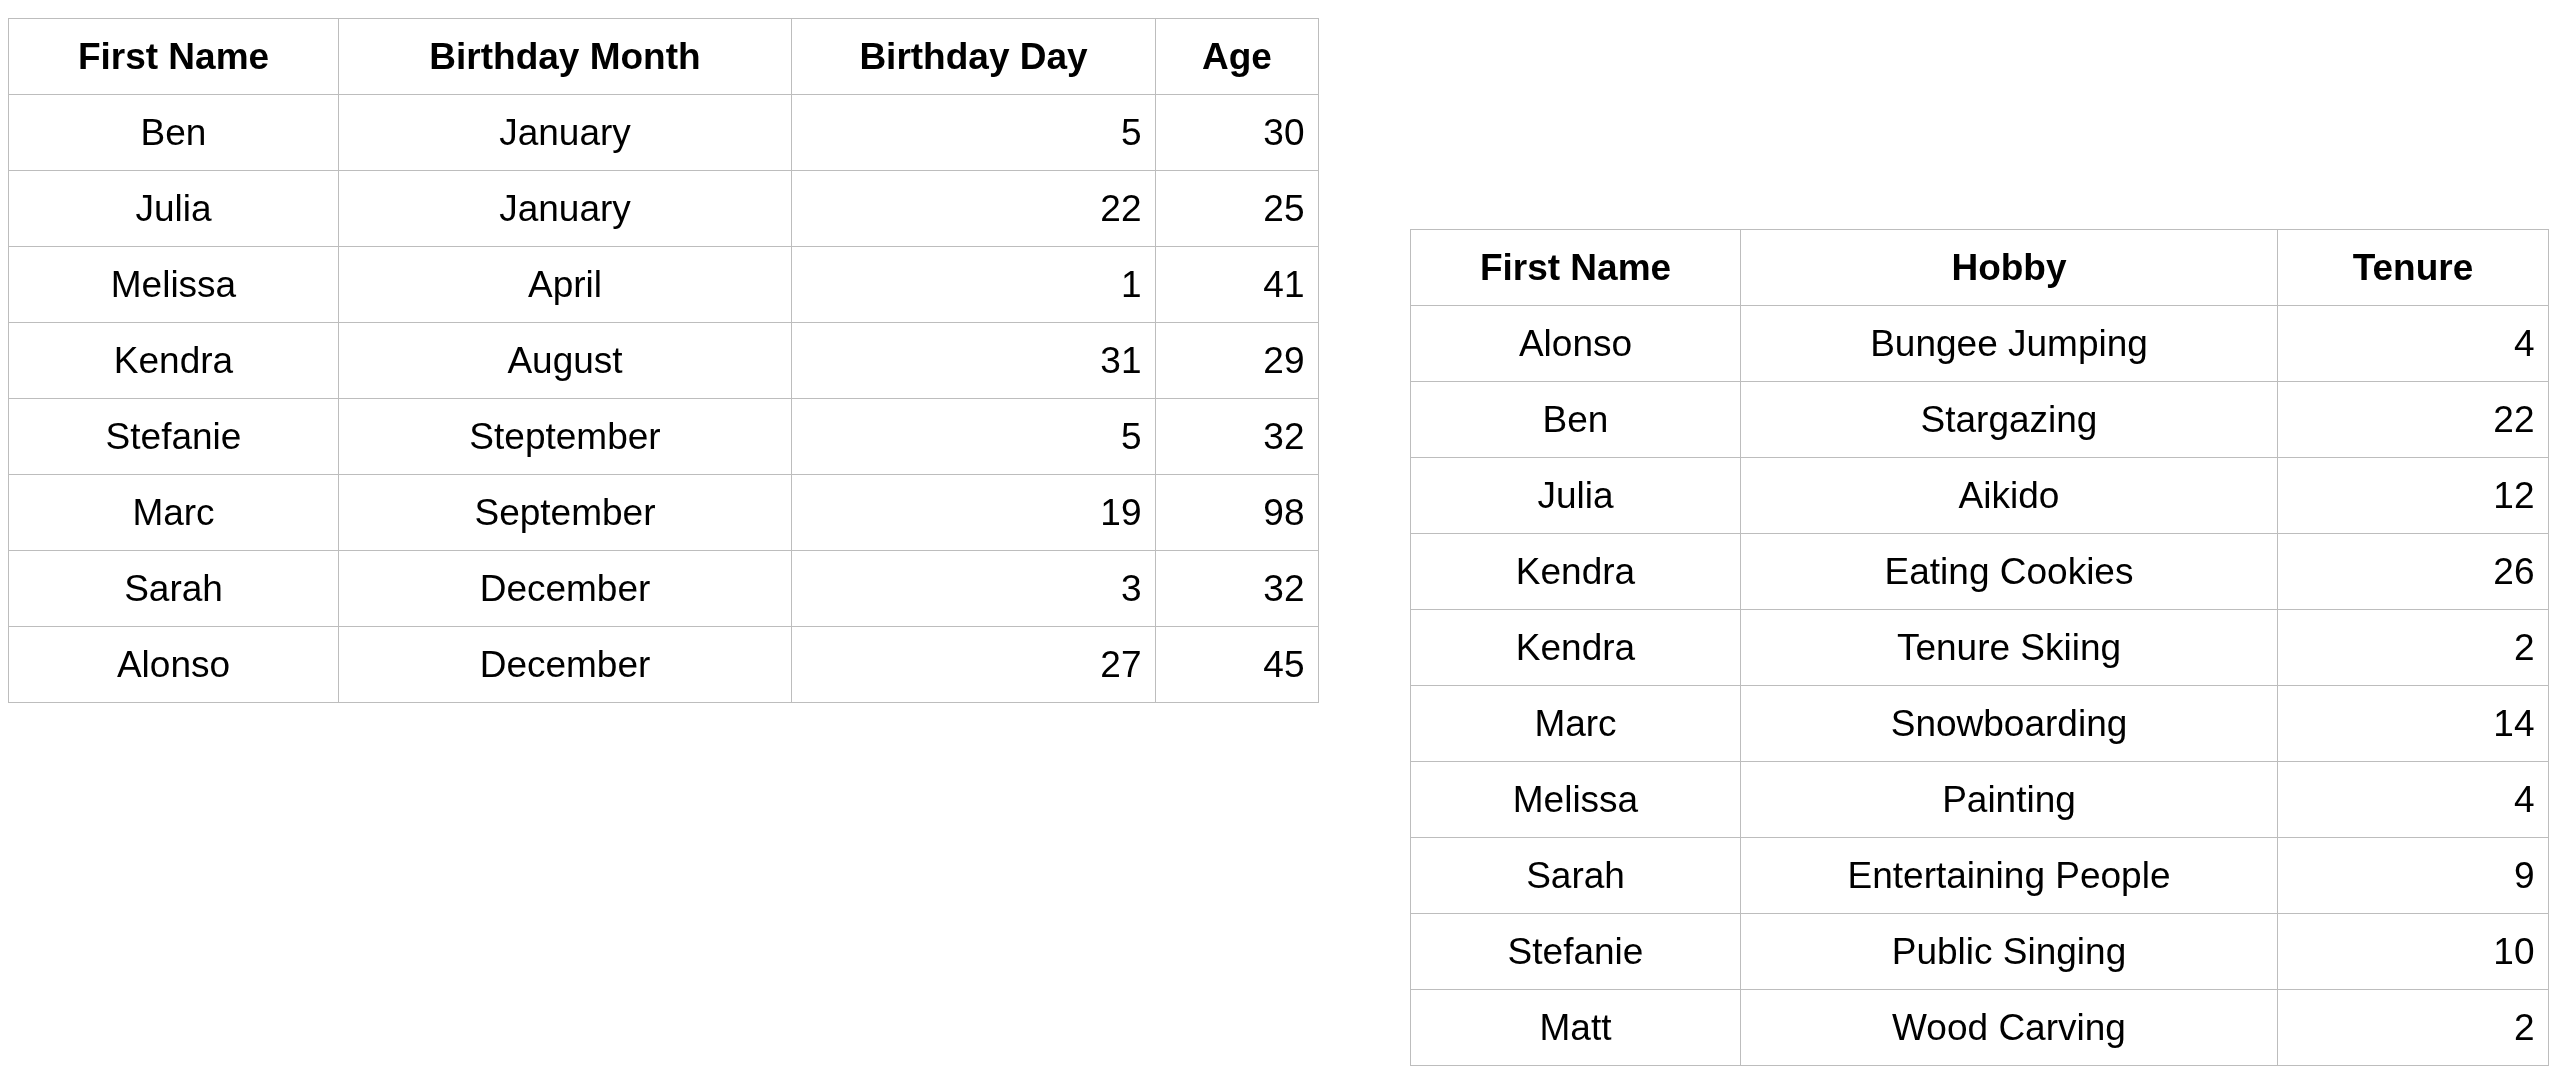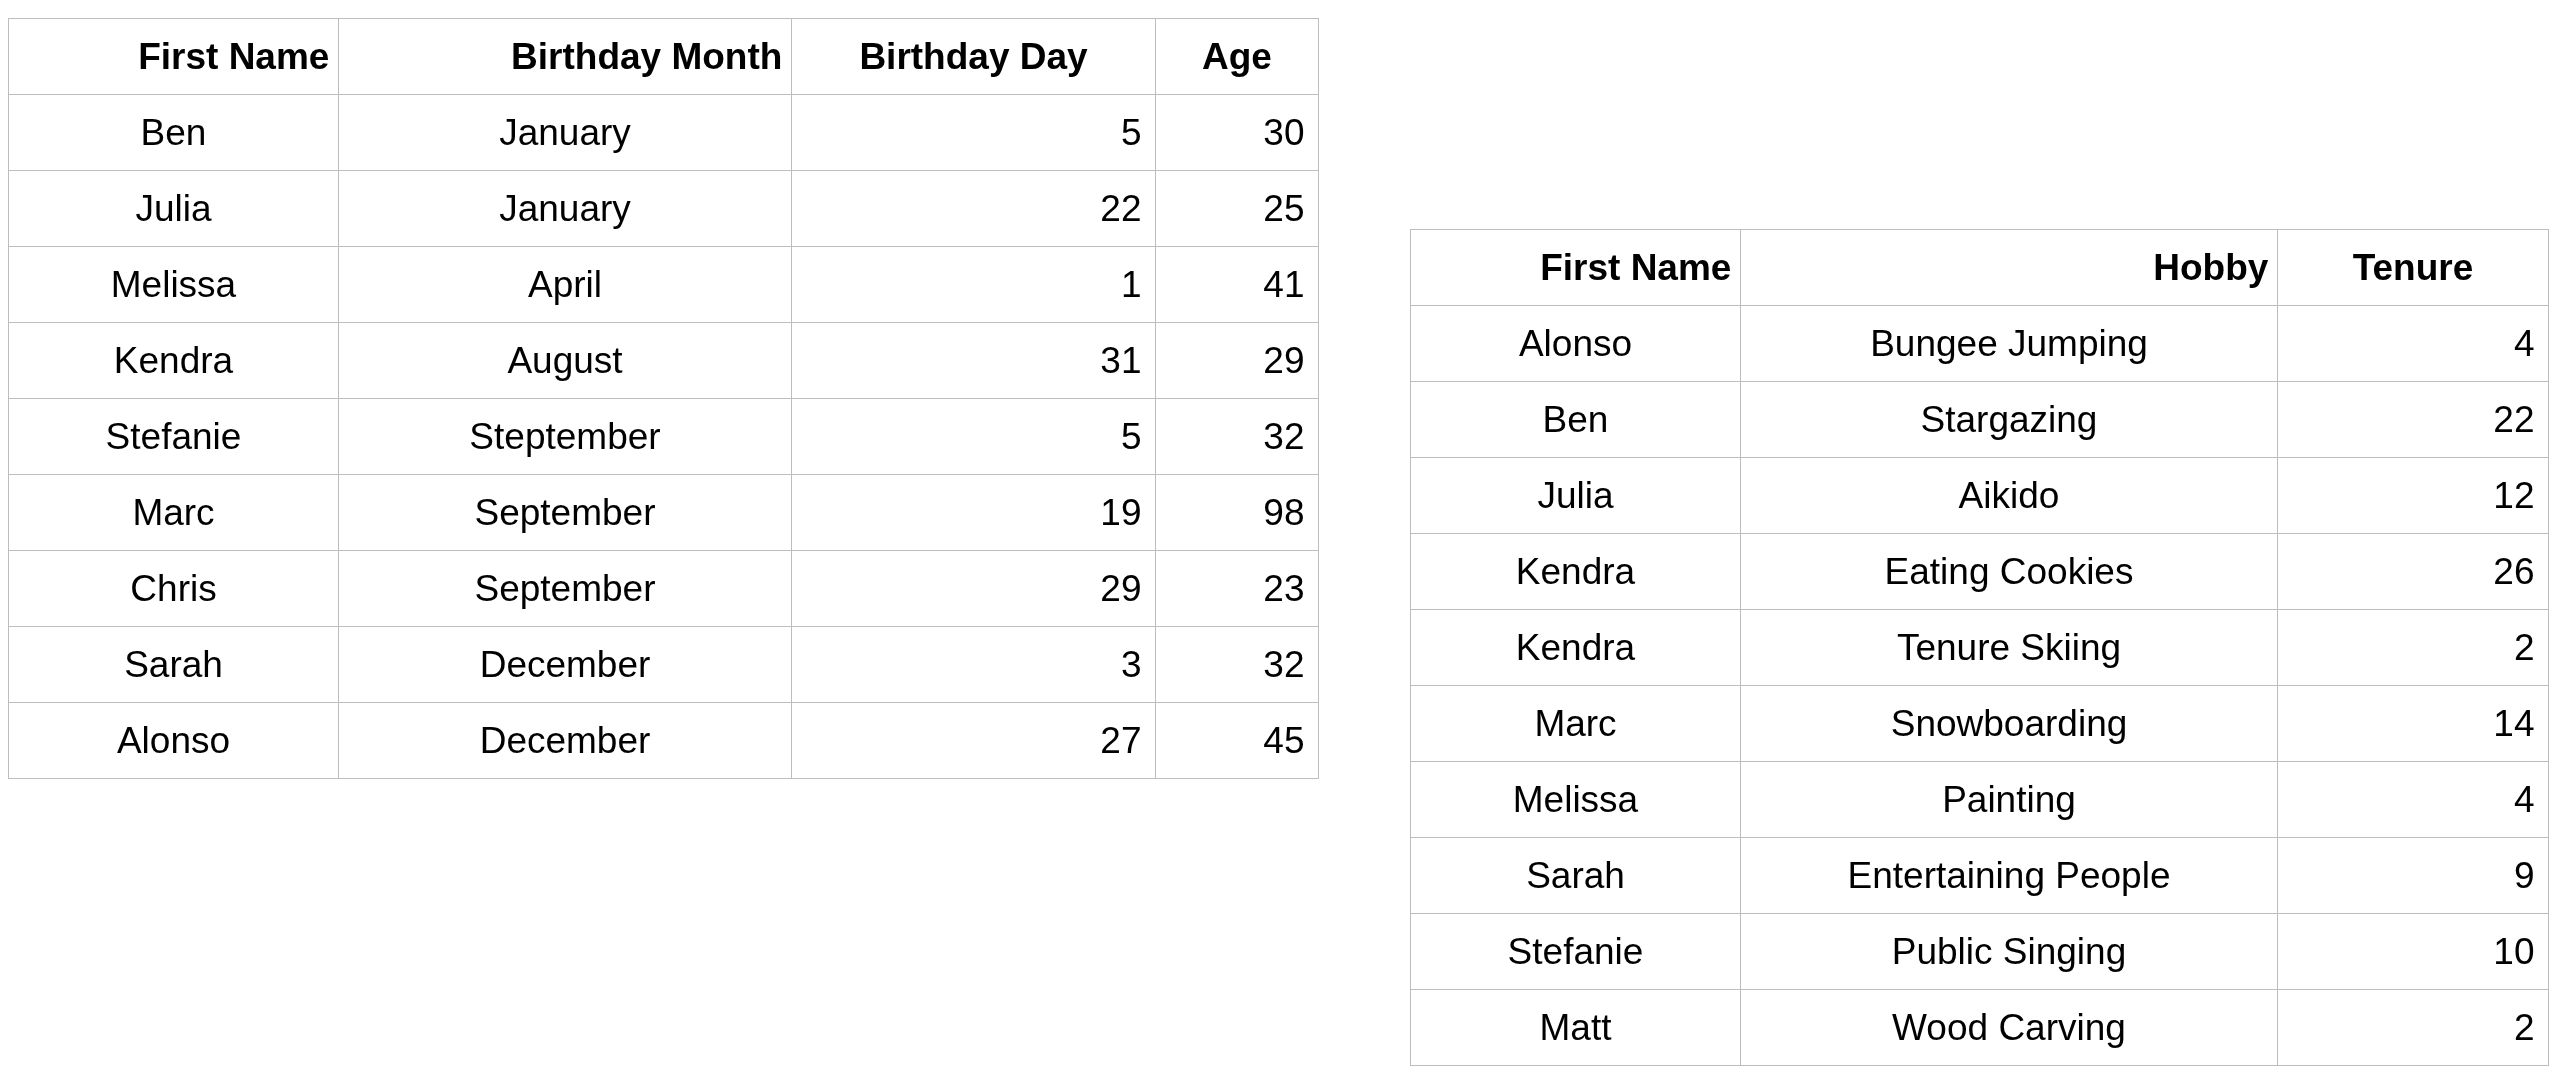--- a/index.html
+++ b/index.html
@@ -33,21 +33,21 @@
     height: 76px;
     box-sizing: border-box;
     vertical-align: middle;
     white-space: nowrap;
     overflow: hidden;
     background: #ffffff;
   }
 
   .sheet th {
     font-weight: bold;
-    text-align: right;
+    text-align: center;
   }
 
   .sheet td.text  { text-align: center; }
   .sheet td.num   { text-align: right; padding-right: 13.5px; }
   .sheet th.num   { text-align: center; }
 
   
   #people-table {
     left: 8px;
     top: 18.4px;
@@ -115,26 +115,20 @@
       <td class="num">5</td>
       <td class="num">32</td>
     </tr>
     <tr>
       <td class="text">Marc</td>
       <td class="text">September</td>
       <td class="num">19</td>
       <td class="num">98</td>
     </tr>
     <tr>
-      <td class="text">Chris</td>
-      <td class="text">September</td>
-      <td class="num">29</td>
-      <td class="num">23</td>
-    </tr>
-    <tr>
       <td class="text">Sarah</td>
       <td class="text">December</td>
       <td class="num">3</td>
       <td class="num">32</td>
     </tr>
     <tr>
       <td class="text">Alonso</td>
       <td class="text">December</td>
       <td class="num">27</td>
       <td class="num">45</td>

